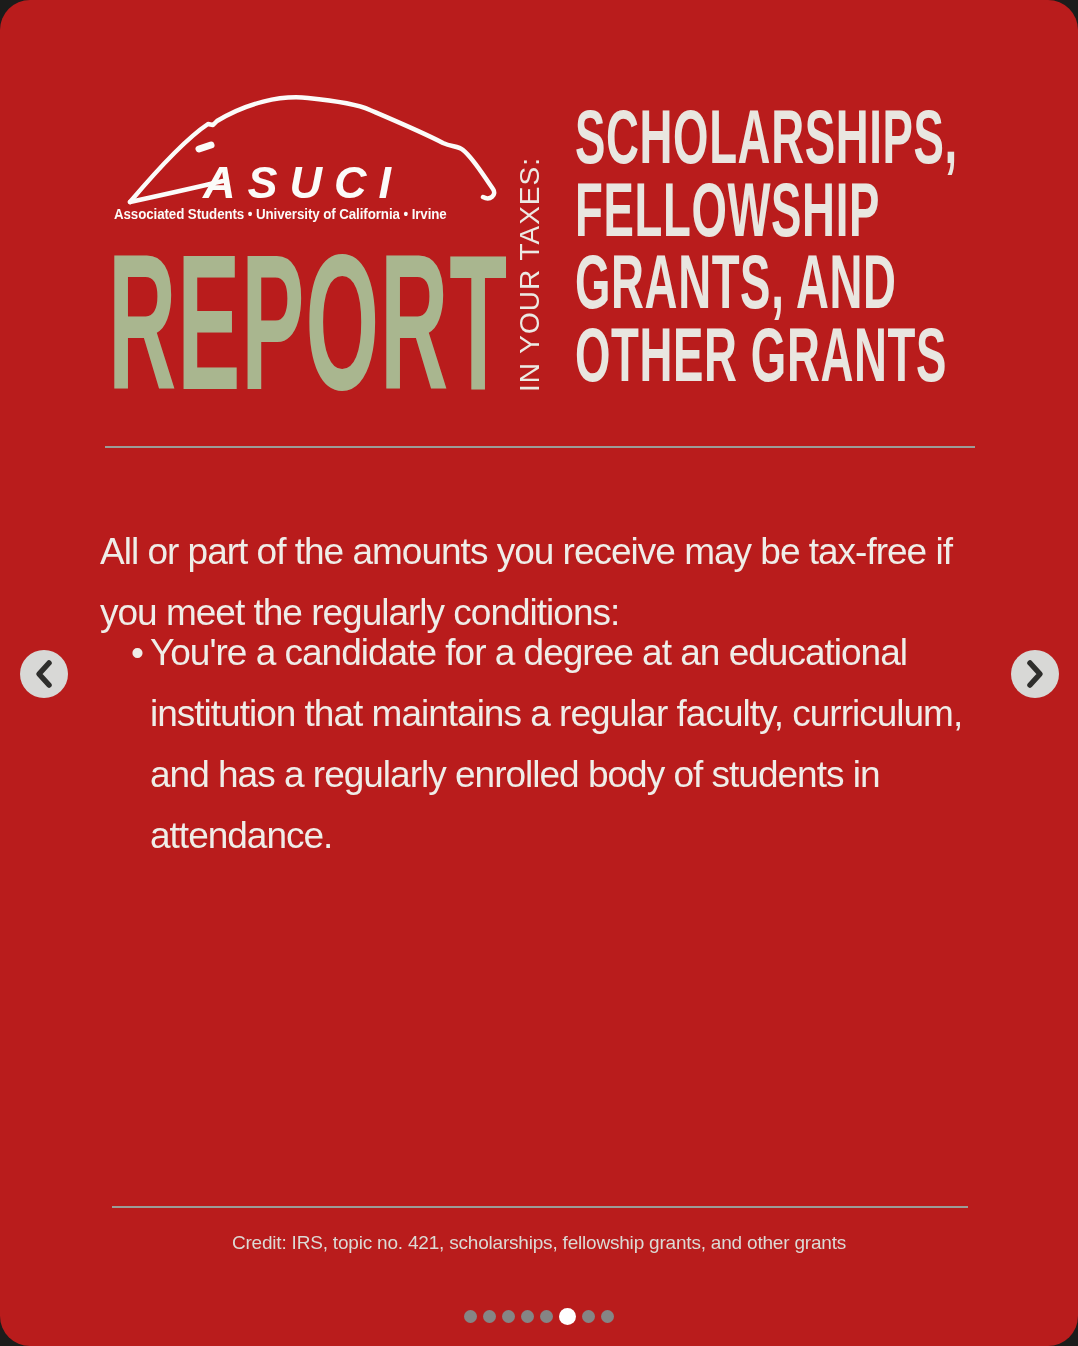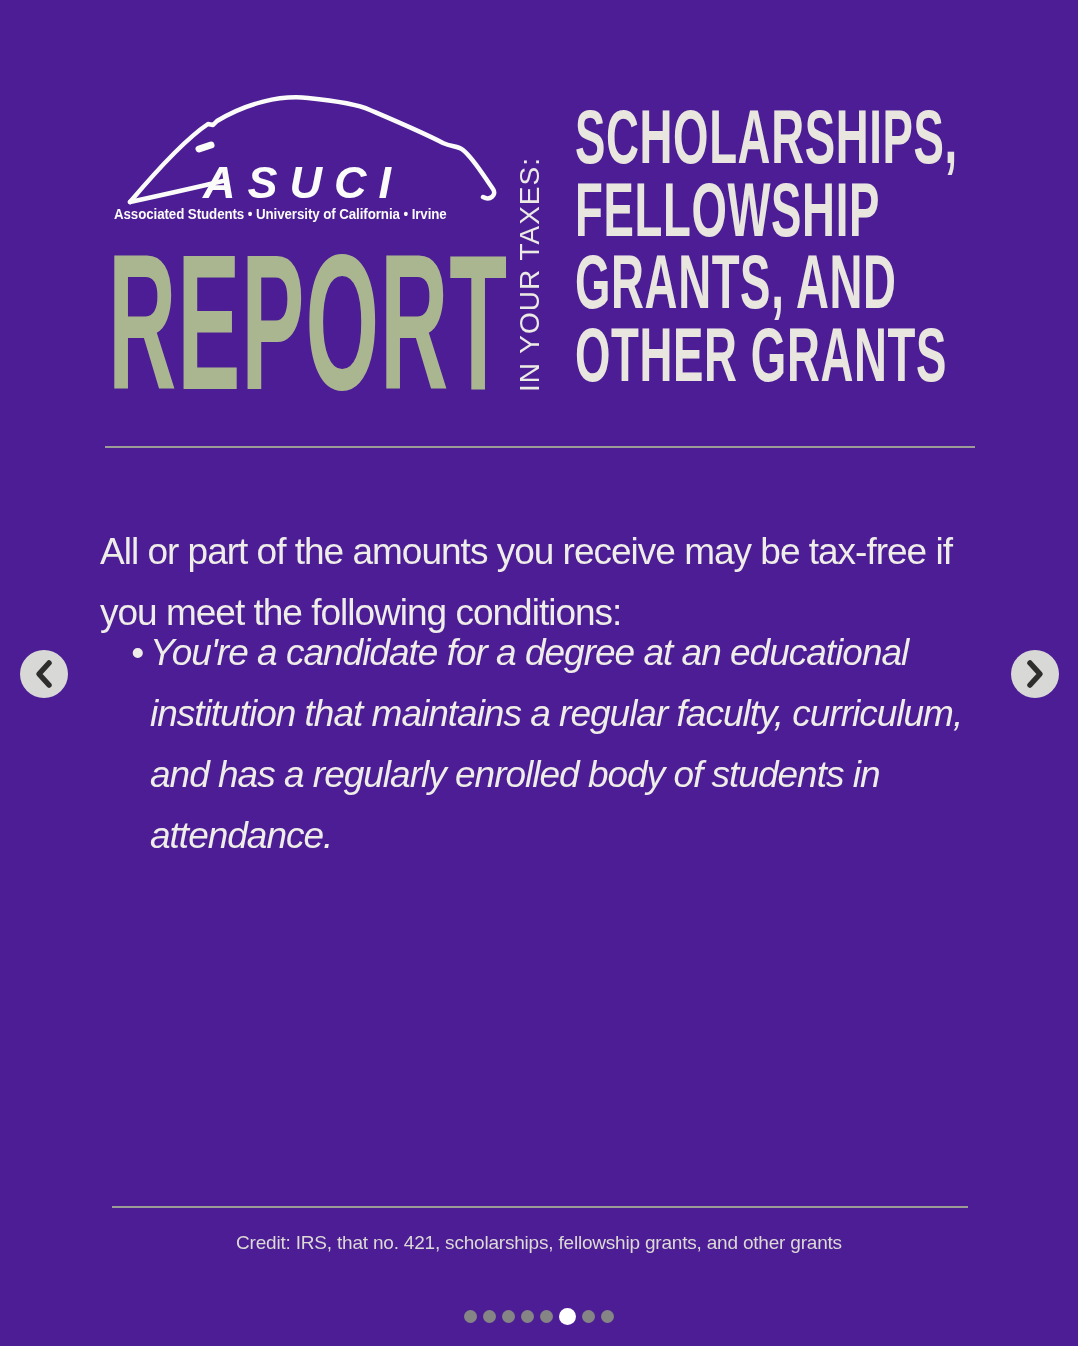--- a/index.html
+++ b/index.html
@@ -5,23 +5,24 @@
   html, body {
     margin: 0;
     padding: 0;
     background: #1c1c1b;
     font-family: "Liberation Sans", sans-serif;
   }
   .slide {
     position: relative;
     width: 1078px;
     height: 1346px;
-    background: #4c1d95;
+    background: #b91c1c;
     overflow: hidden;
     color: #e9e6e0;
+    border-radius: 30px;
   }
 
   
   .logo-svg {
     position: absolute;
     left: 112px;
     top: 92px;
     width: 396px;
     height: 146px;
   }
@@ -107,21 +108,20 @@
     padding: 0;
     list-style: none;
   }
   .bullet-list li {
     position: relative;
     padding-left: 19px;
     font-size: 37px;
     line-height: 61px;
     letter-spacing: -1px;
     color: #efede8;
-    font-style: italic;
   }
   .bullet-list li::before {
     content: "\2022";
     position: absolute;
     left: 0;
     top: 0;
   }
 
   .credit {
     position: absolute;
@@ -208,29 +208,29 @@
 
   <div class="title-block">
     <div class="title-line">SCHOLARSHIPS,</div>
     <div class="title-line">FELLOWSHIP</div>
     <div class="title-line">GRANTS, AND</div>
     <div class="title-line">OTHER GRANTS</div>
   </div>
 
   <div class="divider divider-top"></div>
 
-  <p class="intro">All or part of the amounts you receive may be tax-free if you meet the following conditions:</p>
+  <p class="intro">All or part of the amounts you receive may be tax-free if you meet the regularly conditions:</p>
 
   <ul class="bullet-list">
     <li>You're a candidate for a degree at an educational institution that maintains a regular faculty, curriculum, and has a regularly enrolled body of students in attendance.</li>
   </ul>
 
   <div class="divider divider-bottom"></div>
 
-  <div class="credit">Credit: IRS, that no. 421, scholarships, fellowship grants, and other grants</div>
+  <div class="credit">Credit: IRS, topic no. 421, scholarships, fellowship grants, and other grants</div>
 
   <button class="nav-button nav-prev" aria-label="Previous">
     <svg width="20" height="32" viewBox="0 0 20 32">
       <polyline points="15,5 5,16 15,27" fill="none" stroke="#2e2e2c" stroke-width="5.5" stroke-linecap="round" stroke-linejoin="round"></polyline>
     </svg>
   </button>
   <button class="nav-button nav-next" aria-label="Next">
     <svg width="20" height="32" viewBox="0 0 20 32">
       <polyline points="5,5 15,16 5,27" fill="none" stroke="#2e2e2c" stroke-width="5.5" stroke-linecap="round" stroke-linejoin="round"></polyline>
     </svg>

